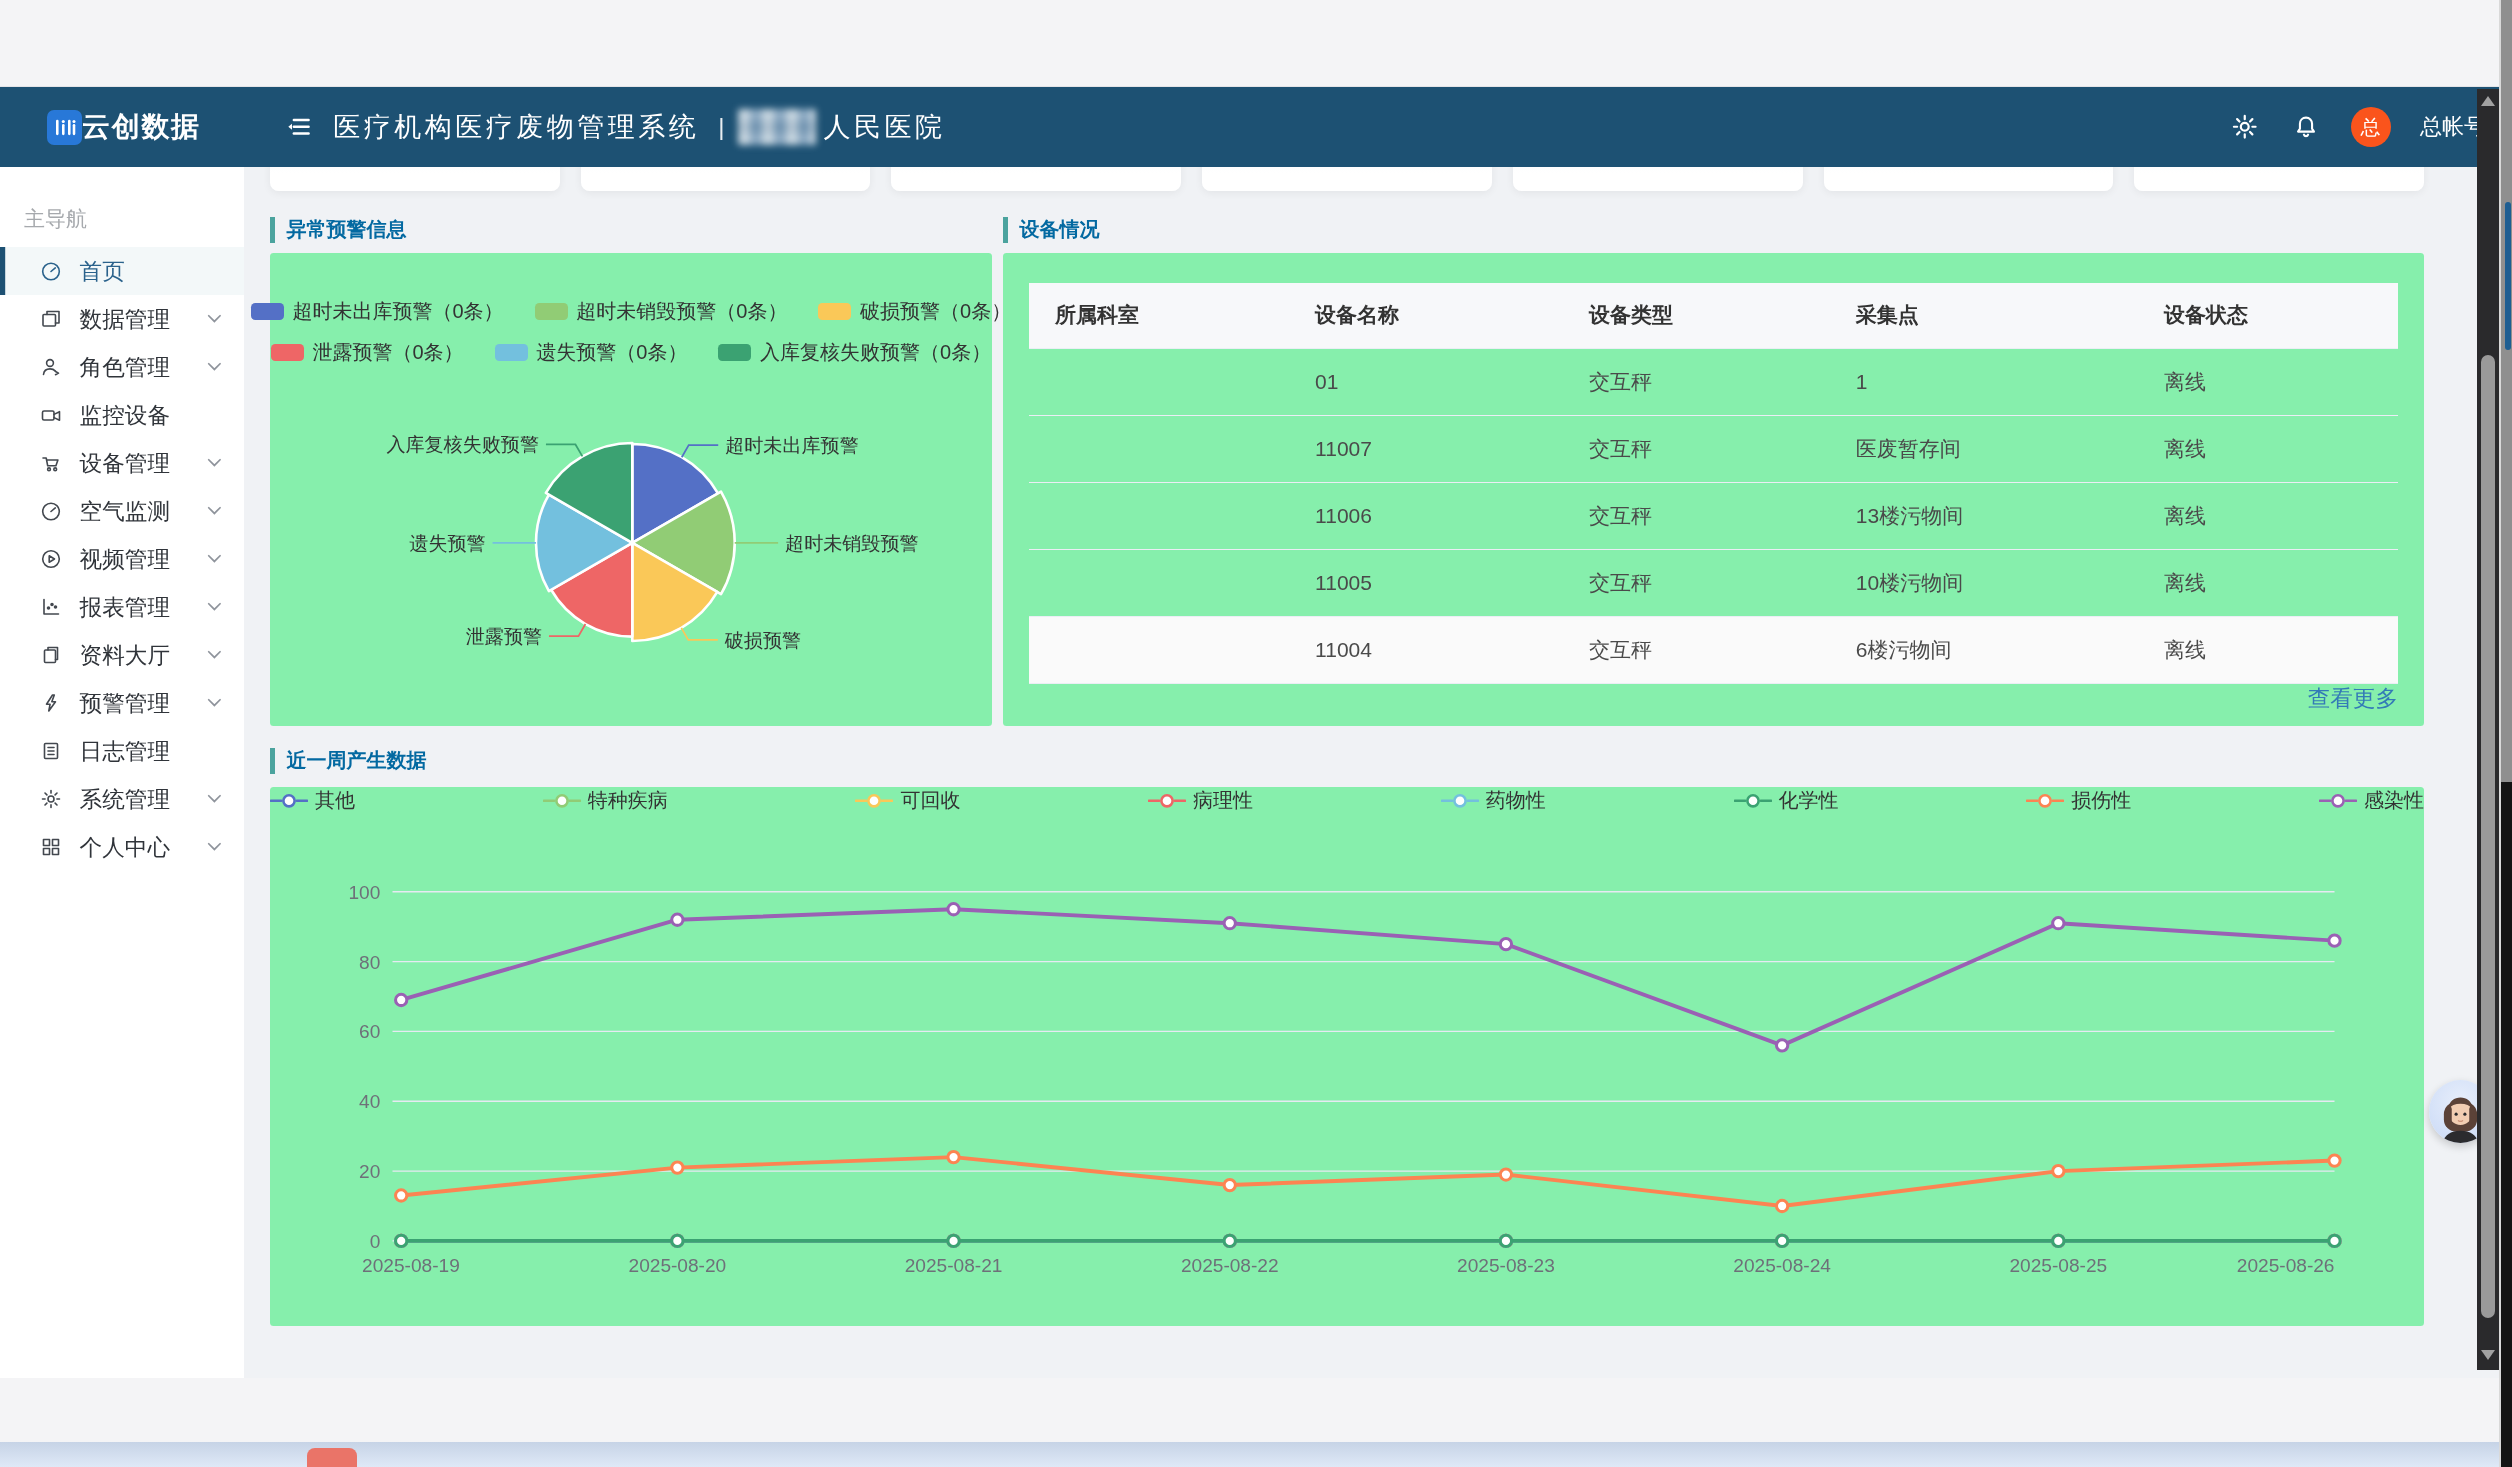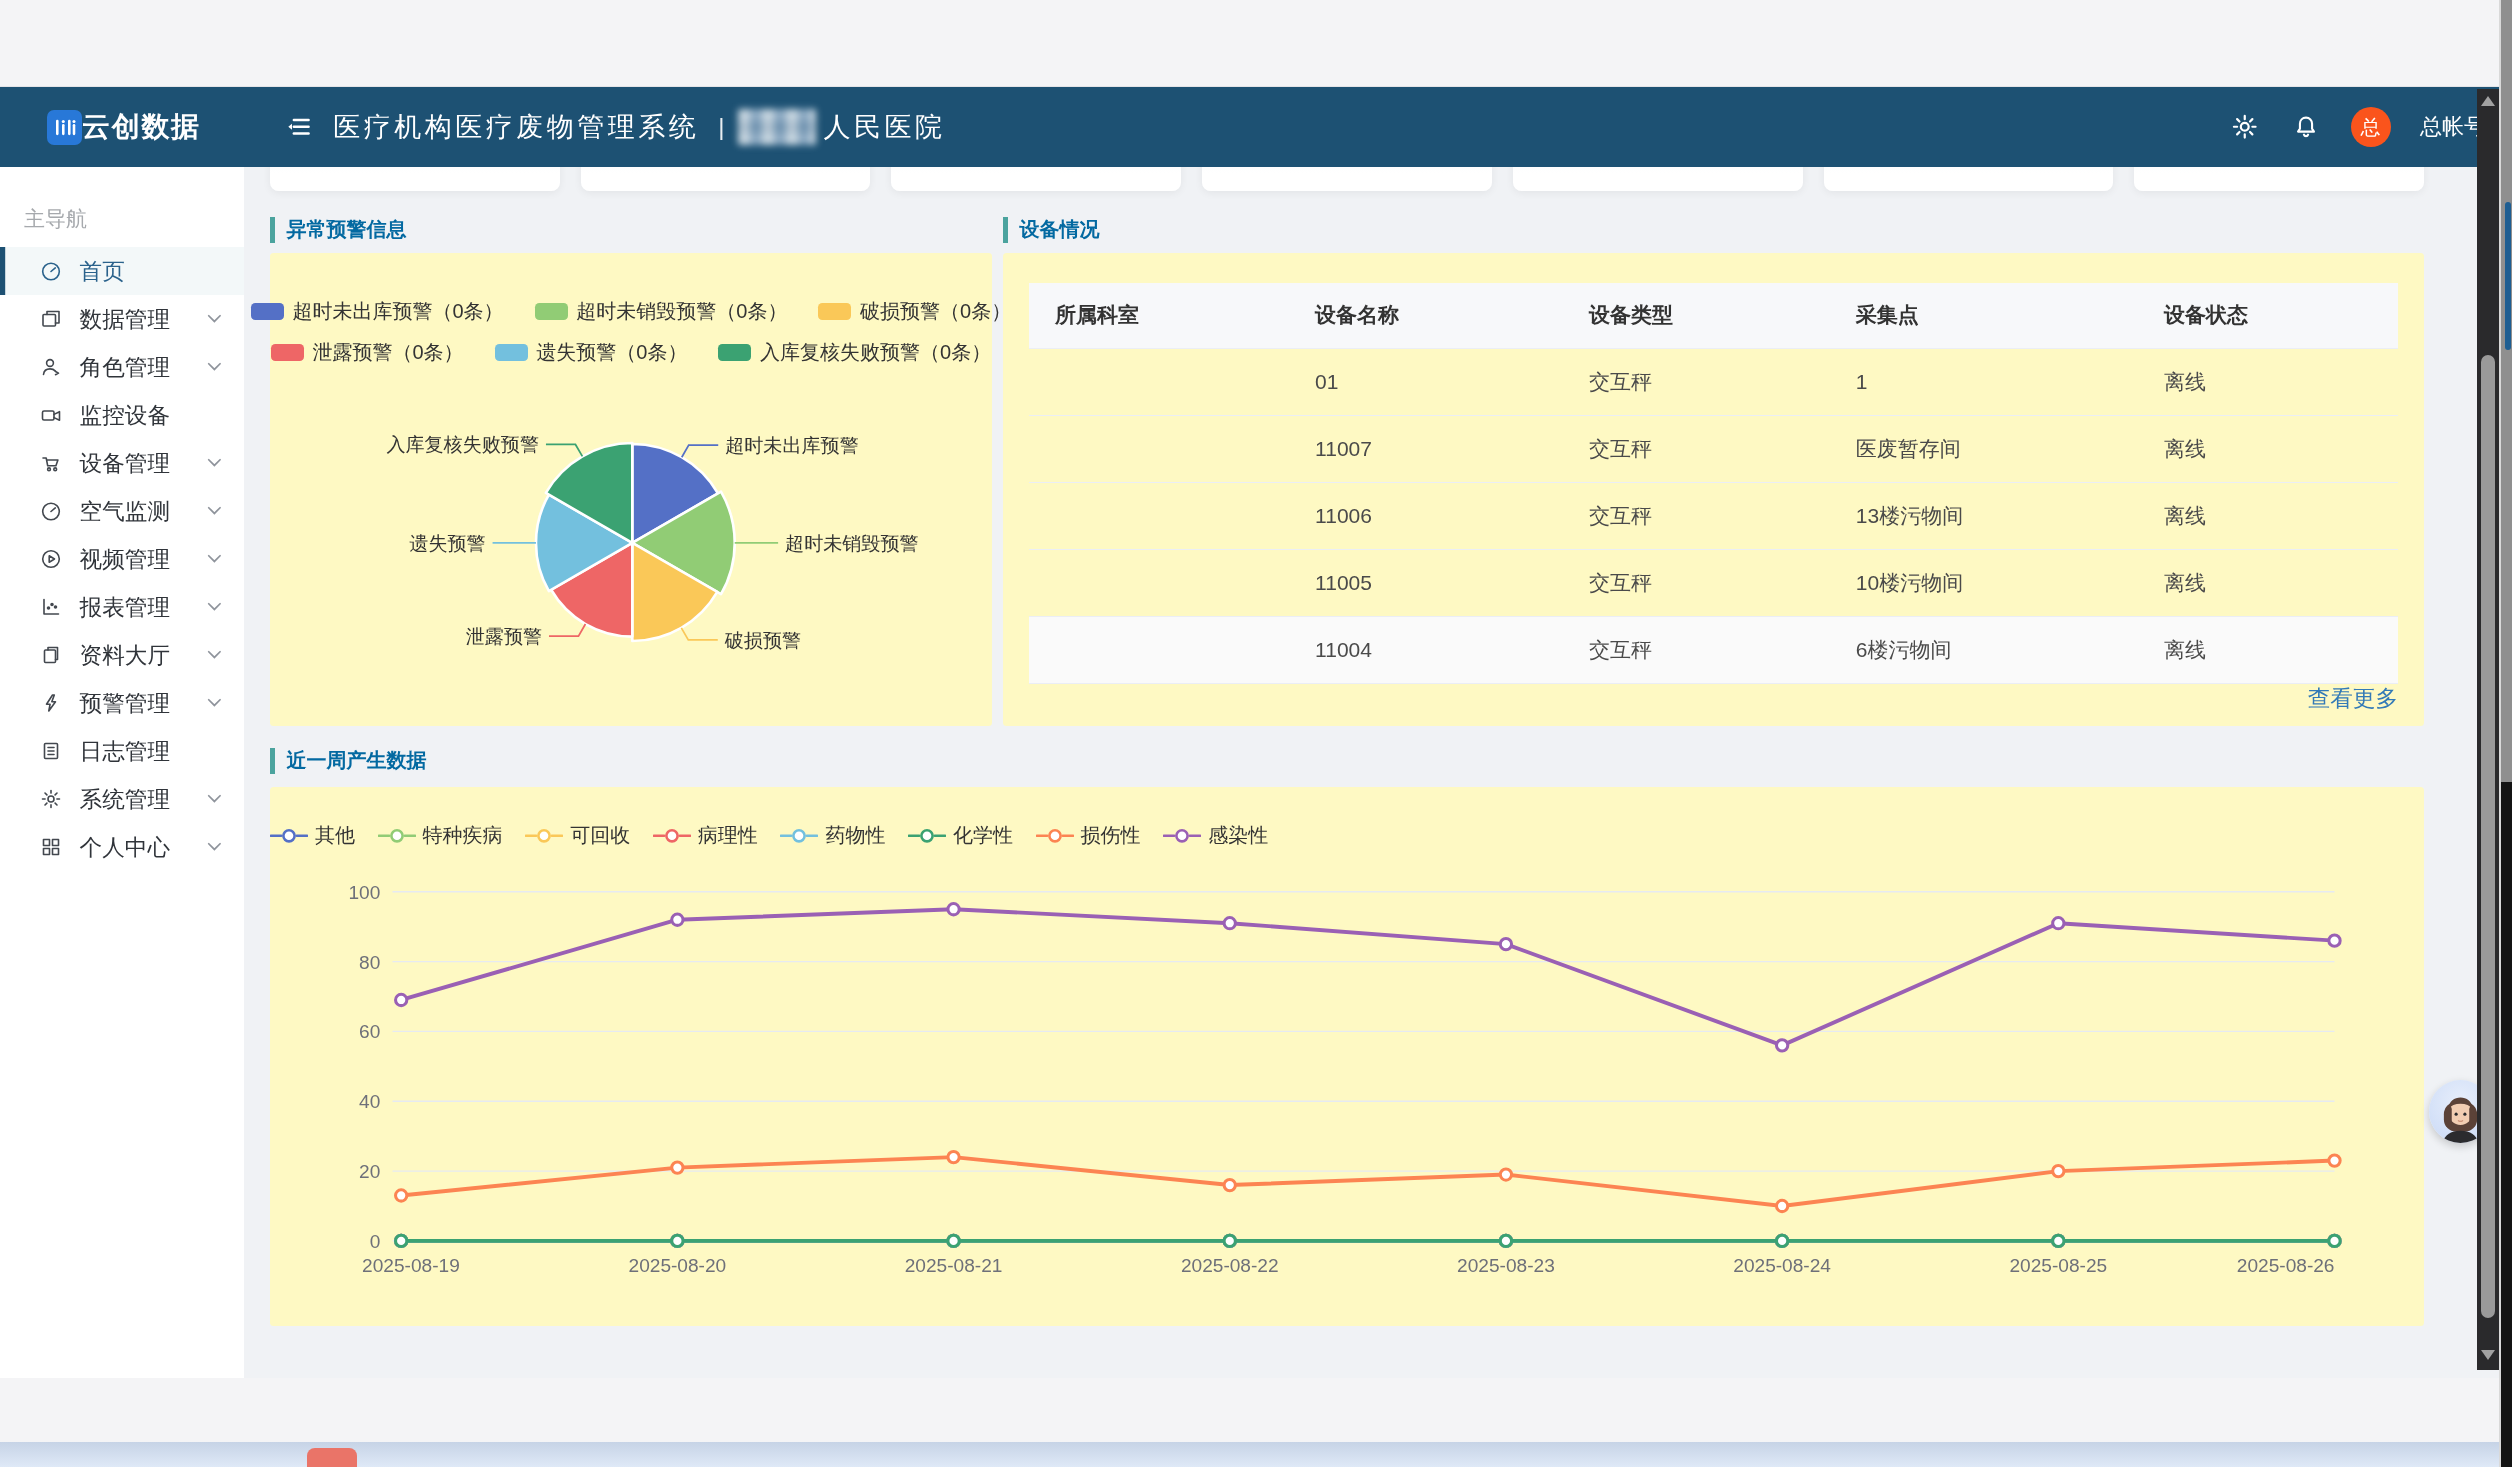--- a/index.html
+++ b/index.html
@@ -42,42 +42,42 @@
   
   .cards-row { position:absolute; left:270px; top:130px; width:2154px; height:61px; display:flex; gap:21px; z-index:3; }
   .stat-card { flex:1; border-radius:8.7px; background:linear-gradient(180deg,#eef0f4,#ffffff 70%); box-shadow:0 1.7px 8.7px rgba(0,0,0,.06); }
 
   .sec-title { position:absolute; display:flex; align-items:center; gap:11.3px; font-size:20px; font-weight:bold; color:#0369a1; z-index:4;margin-top:9px; }
   .sec-title::before { content:""; width:5.2px; height:26px; background:#4ba39e; }
   .t-warn { left:270px; top:207px; }
   .t-dev  { left:1003px; top:207px; }
   .t-week { left:270px; top:738px; }
 
-  .panel { position:absolute; background:#fef9c3; border-radius:3.5px; z-index:4; }
+  .panel { position:absolute; background:#86efac; border-radius:3.5px; z-index:4; }
   .warn-panel { left:270px; top:253px; width:722px; height:473px; }
   .device-panel { left:1003px; top:253px; width:1421px; height:473px; }
   .week-panel { left:270px; top:787px; width:2154px; height:539px; }
 
   
   .warn-legend { padding-top:45px; display:flex; flex-direction:column; gap:14px; align-items:center; position:relative; z-index:2; }
   .legend-row { display:flex; gap:31px; }
   .wl-item { display:flex; align-items:center; gap:8.7px; font-size:20px; color:#333; cursor:pointer; white-space:nowrap; }
   .wl-swatch { width:33px; height:17.4px; border-radius:4.3px; }
   .pie-svg { position:absolute; left:0; top:0; width:722px; height:473px; }
 
   
   .dev-table { margin:29.5px 26px 0 26px; font-size:21px; }
   .dt-row { display:grid; grid-template-columns:19% 20% 19.5% 22.5% 19%; align-items:center; height:67px; border-bottom:0.9px solid #ebeef5; color:#4a4a4a; }
   .dt-head { height:66px; background:#f7f8fa; font-weight:bold; color:#333; border-bottom:0.9px solid #ebeef5; }
   .dt-row > div { padding-left:26px; }
   .dt-row.striped { background:#fafafa; }
   .view-more { position:absolute; right:26px; bottom:12px; font-size:22.6px; color:#337ab7; cursor:pointer; }
 
   
-  .line-legend { padding-top:35px; display:flex; justify-content:flex-start; align-items:center; gap:22.6px; position:relative; z-index:2; }
+  .line-legend { display:flex; justify-content:space-between; align-items:center; gap:22.6px; position:relative; z-index:2; }
   .ll-item { display:flex; align-items:center; gap:7px; font-size:20px; color:#333; cursor:pointer; white-space:nowrap; }
   .line-svg { position:absolute; left:0; top:57px; width:2154px; height:469px; }
 
   
   .float-avatar { position:absolute; left:2429px; top:1080px; width:63px; height:63px; border-radius:50%; z-index:24; overflow:hidden;
      background:radial-gradient(circle at 50% 35%, #e7eefb, #c9d9f6); box-shadow:0 3.5px 8.7px rgba(0,0,0,.18); cursor:pointer; }
 
   
   .sb-inner { position:absolute; left:2477px; top:89px; width:22px; height:1281px; background:#2a2a2c; z-index:40; }
   .sb-up { position:absolute; left:3.5px; top:7px; width:0; height:0; border-left:7.8px solid transparent; border-right:7.8px solid transparent; border-bottom:10.4px solid #a2a2a2; }

